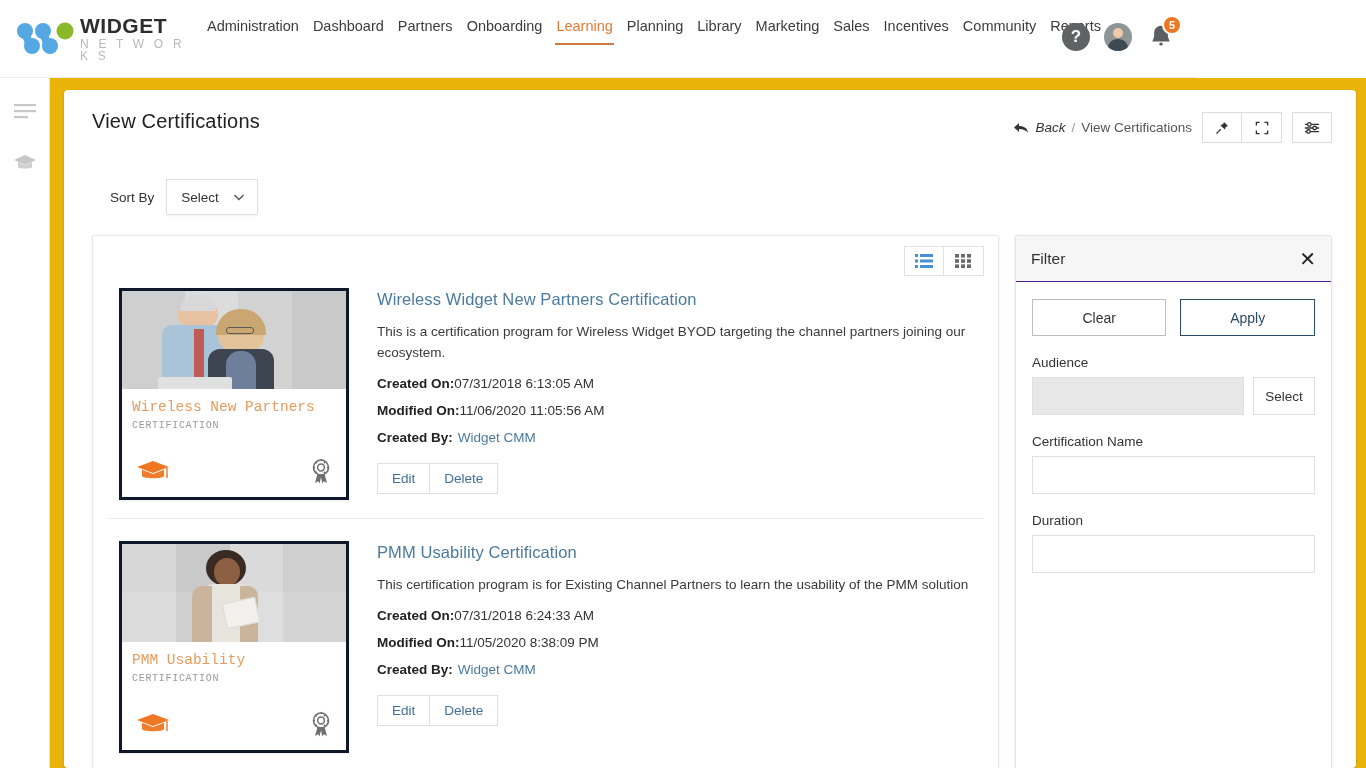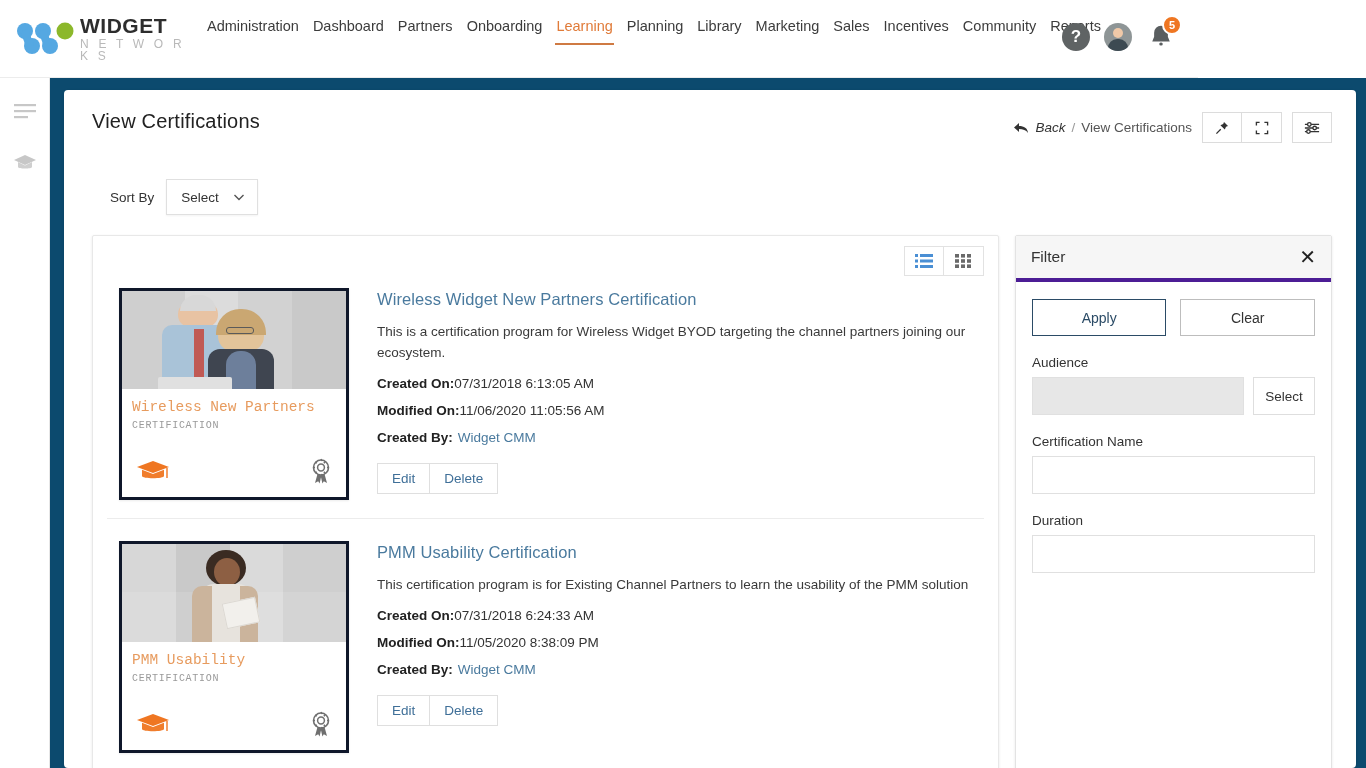--- a/index.html
+++ b/index.html
@@ -59,21 +59,21 @@
   .rail {
     position: absolute; left: 0; top: 78px; width: 50px; height: 690px;
     background: #ffffff; border-right: 1px solid #e6e6e6;
     display: flex; flex-direction: column; align-items: center; padding-top: 20px; gap: 26px;
   }
   .rail-icon { width: 26px; height: 26px; cursor: pointer; opacity: .55; }
 
   
   .shell {
     position: absolute; left: 50px; top: 78px; width: 1316px; height: 690px;
-    background: #0c4a6e; padding: 12px 10px 0 14px;
+    background: #eab308; padding: 12px 10px 0 14px;
   }
   .card-main {
     background: #ffffff; border-radius: 4px; width: 100%; height: 678px;
     box-shadow: 0 1px 3px rgba(0,0,0,.14); padding: 20px 24px 0 28px; position: relative;
     overflow: hidden;
   }
 
   .page-head { display: flex; align-items: flex-start; justify-content: space-between; }
   .page-title { font-size: 20px; color: #222; font-weight: normal; letter-spacing: .2px; }
 
@@ -141,21 +141,21 @@
     color: #3f6f98; font-size: 13.5px; cursor: pointer; display:flex; align-items:center;
   }
   .mini-btn + .mini-btn { border-left: none; }
 
   
   .filter-panel {
     width: 320px; background: #fff; border: 1px solid #e3e3e3; border-radius: 2px;
     box-shadow: 0 1px 3px rgba(0,0,0,.09); height: 540px;
   }
   .filter-head {
-    height: 46px; background: #f6f6f6; border-bottom: 4px solid #4c1d95;
+    height: 46px; background: #f6f6f6; border-bottom: 1px solid #4c1d95;
     display: flex; align-items: center; justify-content: space-between; padding: 0 15px;
   }
   .filter-title { font-size: 15.5px; color: #333; }
   .close-x { font-size: 20px; color: #222; cursor: pointer; line-height: 1; }
   .filter-body { padding: 17px 16px 0 16px; }
   .f-buttons { display: flex; gap: 14px; }
   .f-btn {
     flex: 1; height: 37px; background: #fff; font-size: 14px; cursor: pointer;
     display: flex; align-items: center; justify-content: center;
   }
@@ -436,22 +436,22 @@
           </div>
       </div>
 
       <div class="filter-panel">
         <div class="filter-head">
           <span class="filter-title">Filter</span>
           <span class="close-x">✕</span>
         </div>
         <div class="filter-body">
           <div class="f-buttons">
+            <div class="f-btn clear">Clear</div>
             <div class="f-btn apply">Apply</div>
-            <div class="f-btn clear">Clear</div>
           </div>
 
           <div class="f-label">Audience</div>
           <div class="f-row">
             <div class="f-input-dis"></div>
             <div class="f-select-btn">Select</div>
           </div>
 
           <div class="f-label">Certification Name</div>
           <div class="f-input"></div>

